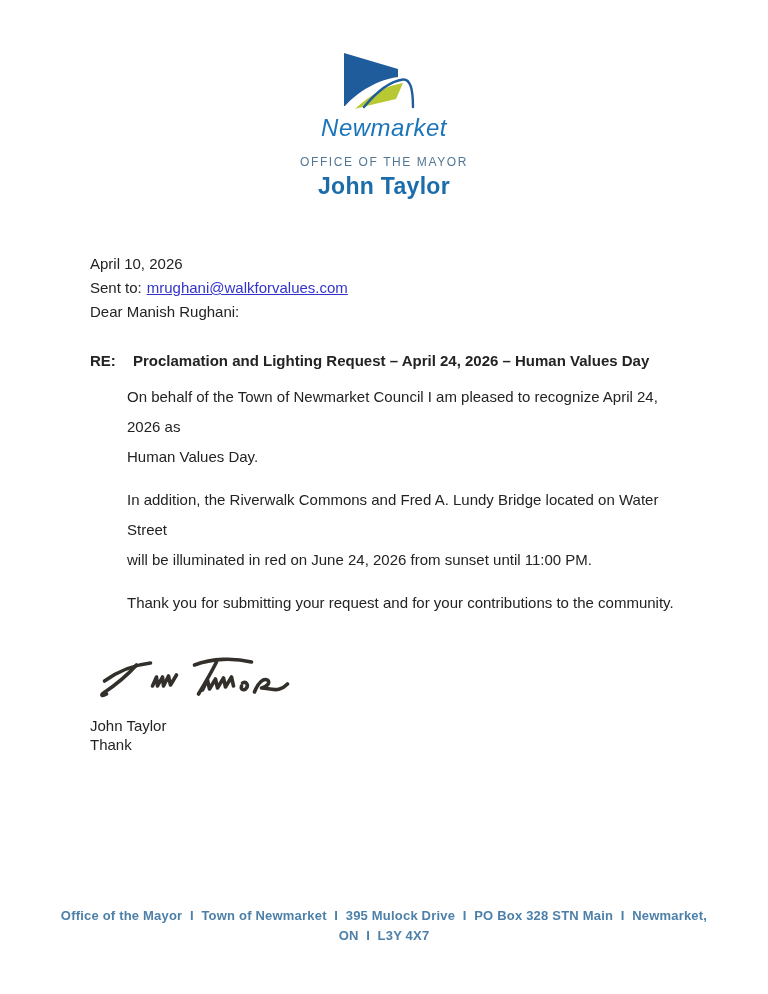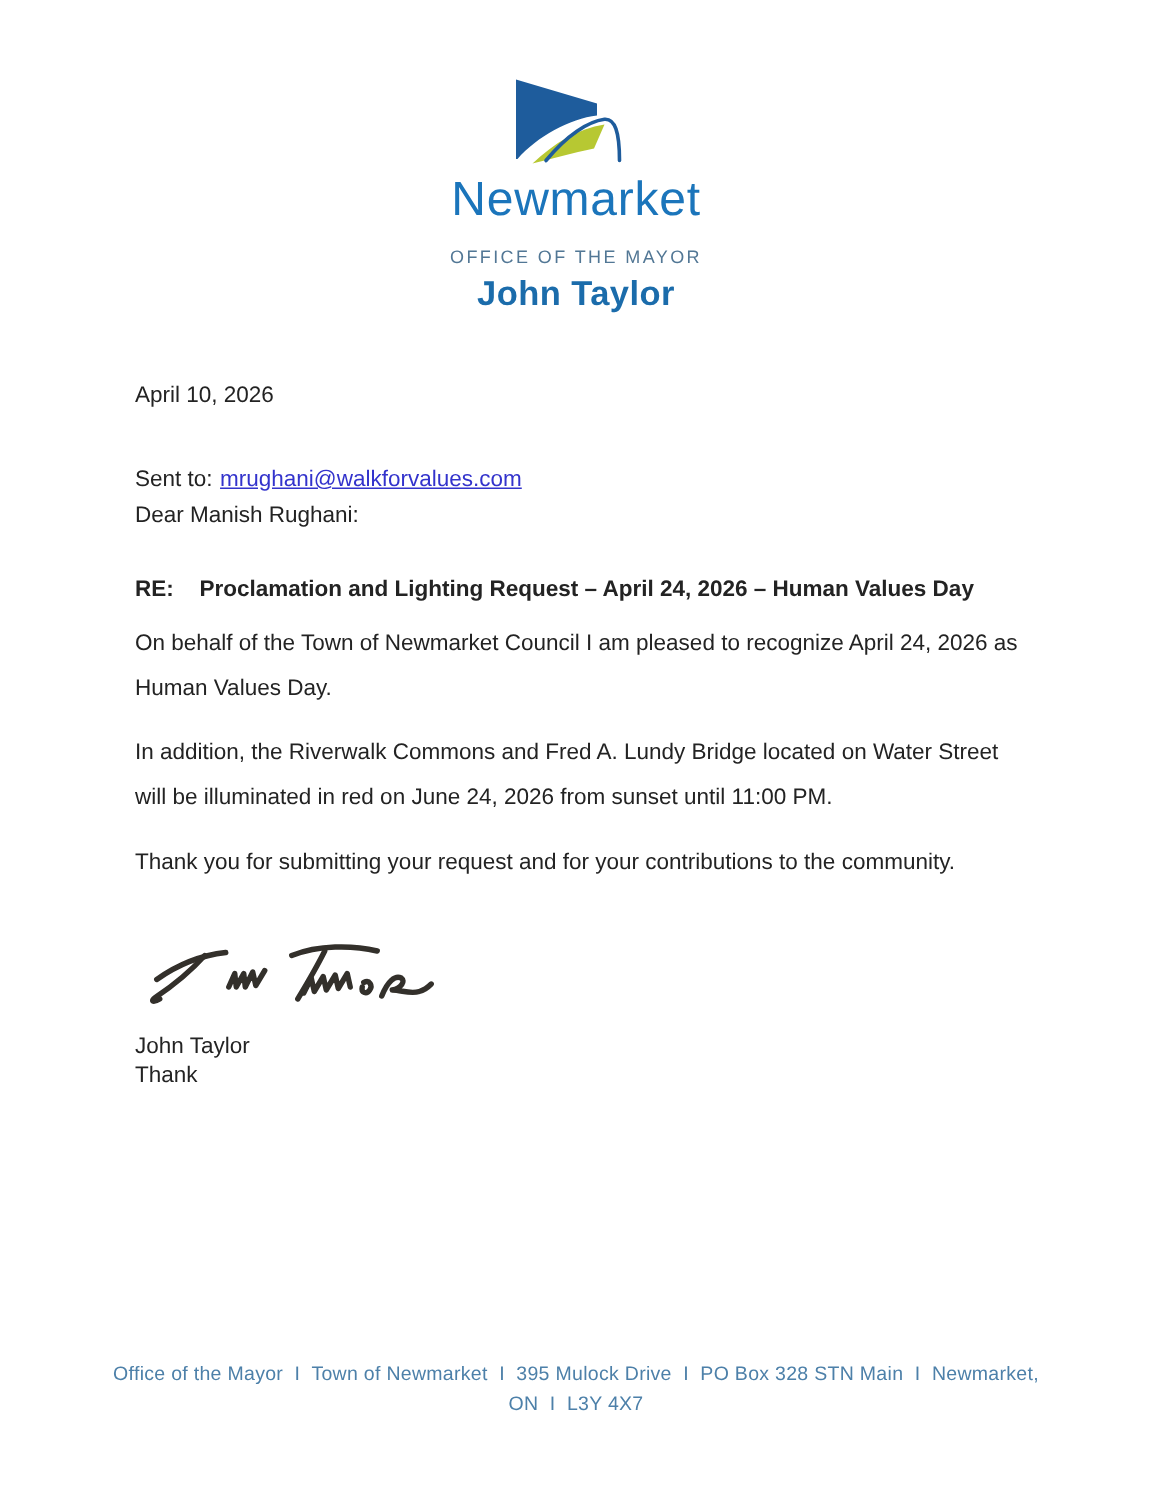--- a/index.html
+++ b/index.html
@@ -15,61 +15,62 @@
   .letterhead{
     position:absolute;top:50px;left:0;right:0;
     text-align:center;
   }
   .logo-mark{display:block;margin:0 auto;}
   .logo-flag{fill:var(--flag_blue,#1e5c9c);}
   .logo-swoosh{fill:var(--swoosh_green,#b7c832);}
   .logo-arc{fill:none;stroke:var(--flag_blue,#1e5c9c);stroke-width:2.4;stroke-linecap:round;}
   .brand-wordmark{
     margin-top:2px;
-    font-size:32px;letter-spacing:0.5px;
+    font-size:24px;letter-spacing:0.5px;
     color:var(--brand_blue,#1b75bb);
+    font-style:italic;
   }
   .office-line{
     margin-top:13px;
     font-size:12px;letter-spacing:1.6px;
     color:var(--office_blue,#527795);
   }
   .mayor-name{
     margin-top:4px;
     font-size:23px;font-weight:bold;letter-spacing:0.3px;
     color:var(--mayor_blue,#1b6cab);
   }
   
   .content{
     position:absolute;left:90px;top:252px;width:592px;
     font-size:15px;color:#232323;
   }
   .line{line-height:24px;}
-  .date{margin-bottom:32px;}
+  .date{}
   .sent{margin-bottom:0;}
   .sent-label{margin-right:5px;}
   .email-link{color:var(--link_blue,#3333cc);text-decoration:underline;cursor:pointer;}
   .salutation{margin-bottom:25px;}
   .re{margin-bottom:9px;font-weight:bold;}
   .re-label{display:inline-block;width:43px;}
   .para{margin:0 0 13px 0;}
-  .para .pline{line-height:30px;}
+  .para .pline{line-height:30px;margin-left:37px;}
   .closing{margin-top:24px;line-height:24px;}
   .signature{display:block;margin:34px 0 0 2px;}
   .sig-stroke{fill:none;stroke:#33302b;stroke-width:3.6;stroke-linecap:round;stroke-linejoin:round;}
   .signer{margin-top:12px;}
   .signer div{line-height:19px;}
   
   .footer{
     position:absolute;left:0;right:0;top:906px;
     text-align:center;
     font-size:13px;line-height:20px;letter-spacing:0.2px;
     color:var(--footer_blue,#4d80a9);
   }
-  .footer div{white-space:pre;}
+  .footer div{white-space:pre;font-weight:bold;}
 </style>
 </head>
 <body>
 
 <div class="page">
 
   <div class="letterhead">
     <svg class="logo-mark" width="88" height="62" viewBox="0 0 88 62" aria-hidden="true">
       <path class="logo-flag" d="M4,3 L58,19 L58,27 C40,29 18,41 5,56 L4,56 Z"></path>
       <path class="logo-swoosh" d="M15,59 C30,45 45,36 63,33 L56,49 C42,52 27,56 15,59 Z"></path>

